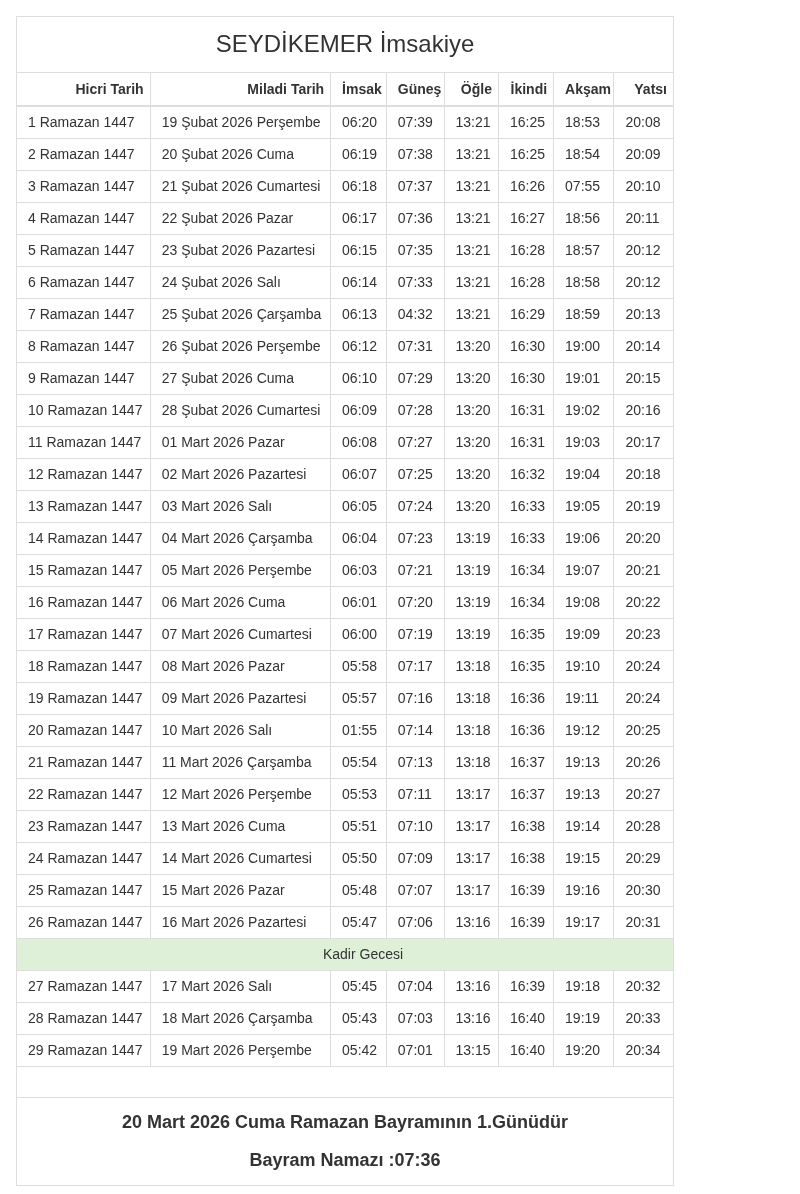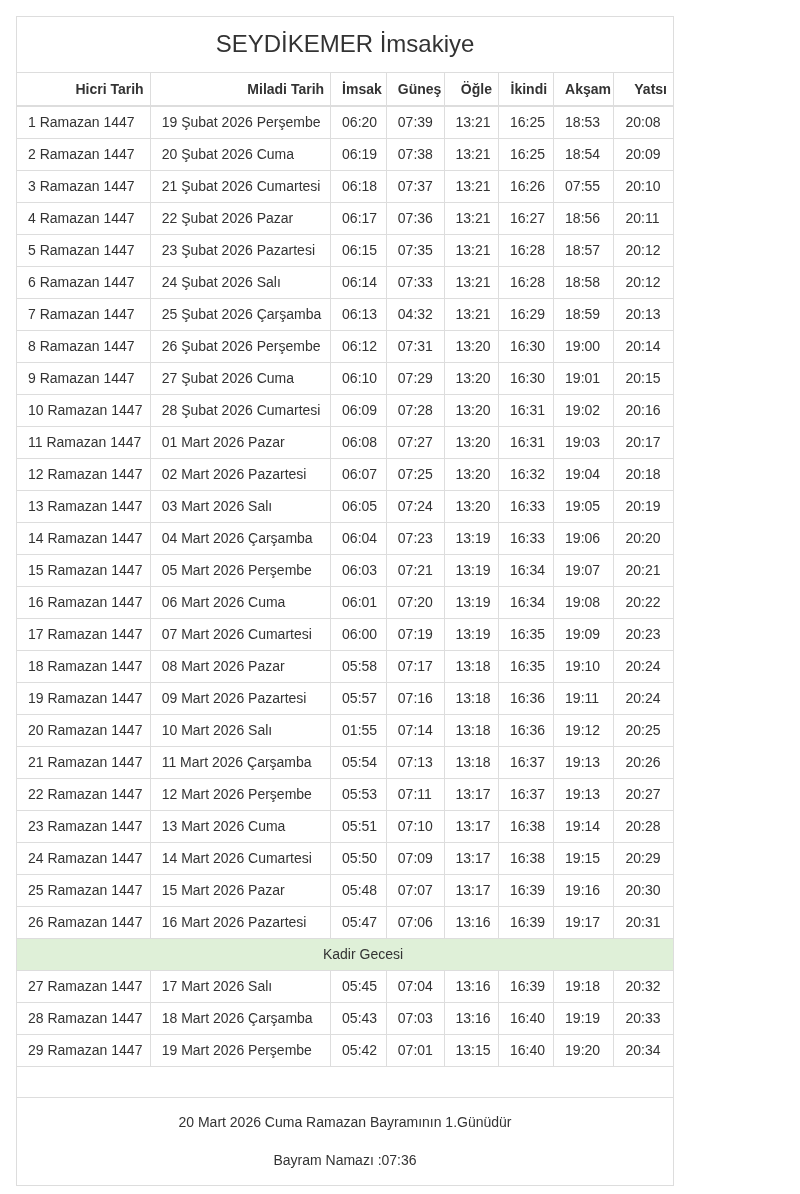--- a/index.html
+++ b/index.html
@@ -58,22 +58,22 @@
     padding-left: 42px;
   }
   tr.empty-row td {
     height: 15px;
     border-right: none;
     border-bottom: none;
   }
   .footer-note {
     border-top: 1px solid #dddddd;
     text-align: center;
-    font-size: 14px;
-    font-weight: normal;
+    font-size: 18px;
+    font-weight: bold;
     padding: 16px 0 17px 0;
     color: #333333;
   }
   .footer-note p { margin: 0; line-height: 16px; }
   .footer-note p + p { margin-top: 22px; }
 </style>
 </head>
 <body>
 
 <div class="container">

